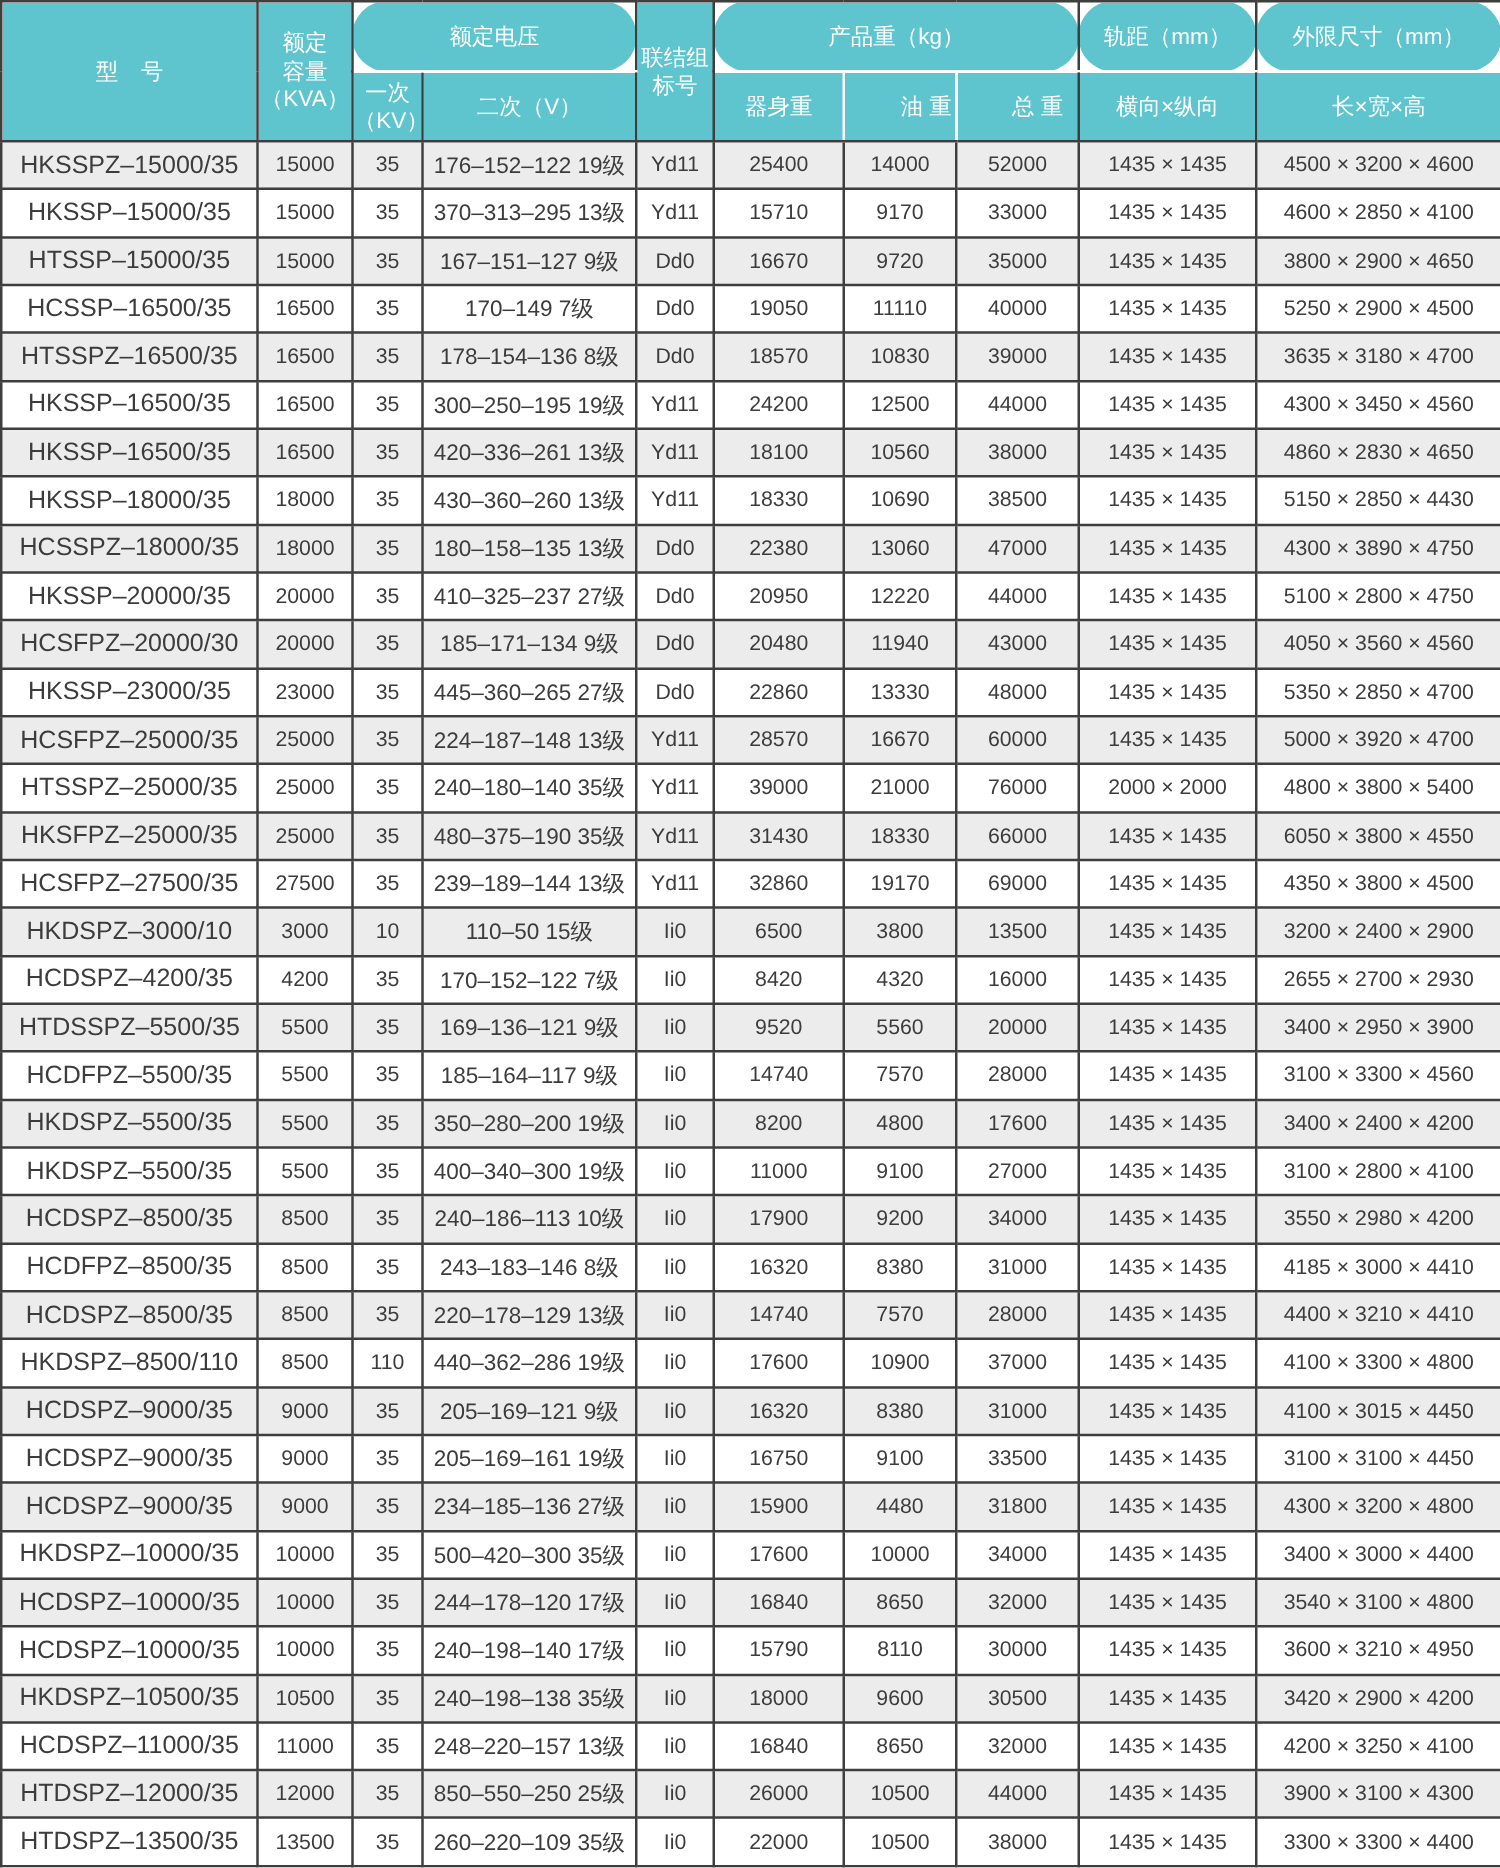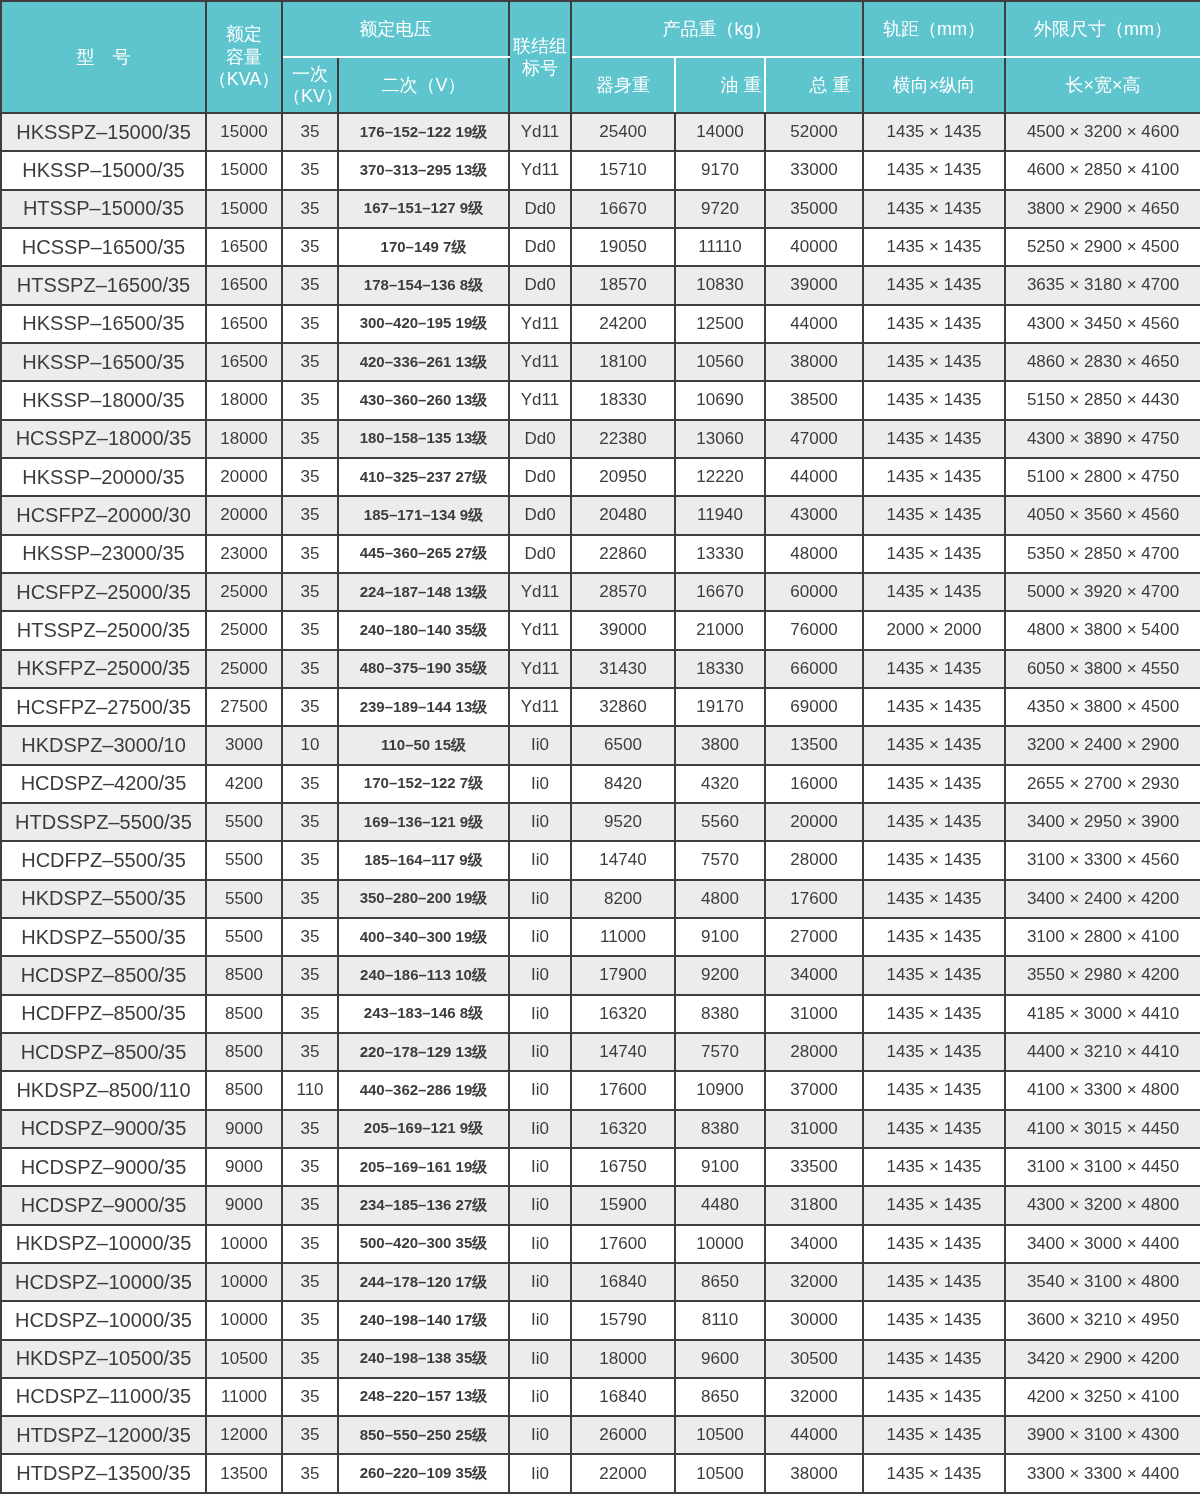--- a/index.html
+++ b/index.html
@@ -25,34 +25,34 @@
   }
   thead th{
     background:var(--header-bg);
     color:var(--header-text);
     font-size:18px;font-weight:normal;
     white-space:pre-line;
     line-height:1.25;
   }
   thead tr.top{height:56px;}
   thead tr.subrow{height:56px;border-radius:28px;}
-  thead th.group{border-bottom:2px solid var(--header-divider);}
+  thead th.group{border-bottom:2px solid var(--header-divider);border-radius:27px;}
   thead th.sub{border-top:2px solid var(--header-divider);}
   thead th.bodyw{border-right-color:var(--header-divider);margin-left:24px;}
   thead th.oilw{border-left-color:var(--header-divider);border-right-color:var(--header-divider);padding-left:42px;}
   thead th.totalw{border-left-color:var(--header-divider);padding-left:32px;}
   tbody td{
     color:var(--body-text);
     font-size:17px;
     white-space:nowrap;
   }
   tbody tr.odd td{background:var(--row-odd-bg);}
   tbody tr.even td{background:var(--row-even-bg);}
   td.c-model{font-size:20px;}
-  td.c-secondary-voltage{font-size:15px;font-weight:bold;}
+  td.c-secondary-voltage{font-size:18px;}
 </style>
 </head>
 <body>
 
 <table class="spec">
   <colgroup>
     <col style="width:205px">
       <col style="width:76px">
       <col style="width:56px">
     <col style="width:171px">
@@ -145,21 +145,21 @@
         <td class="c-body-weight">18570</td>
         <td class="c-oil-weight">10830</td>
         <td class="c-total-weight">39000</td>
         <td class="c-gauge">1435 × 1435</td>
         <td class="c-dimensions">3635 × 3180 × 4700</td>
       </tr>
       <tr class="even">
         <td class="c-model">HKSSP–16500/35</td>
         <td class="c-capacity">16500</td>
         <td class="c-primary-voltage">35</td>
-        <td class="c-secondary-voltage">300–420–195 19级</td>
+        <td class="c-secondary-voltage">300–250–195 19级</td>
         <td class="c-connection-group">Yd11</td>
         <td class="c-body-weight">24200</td>
         <td class="c-oil-weight">12500</td>
         <td class="c-total-weight">44000</td>
         <td class="c-gauge">1435 × 1435</td>
         <td class="c-dimensions">4300 × 3450 × 4560</td>
       </tr>
       <tr class="odd">
         <td class="c-model">HKSSP–16500/35</td>
         <td class="c-capacity">16500</td>

